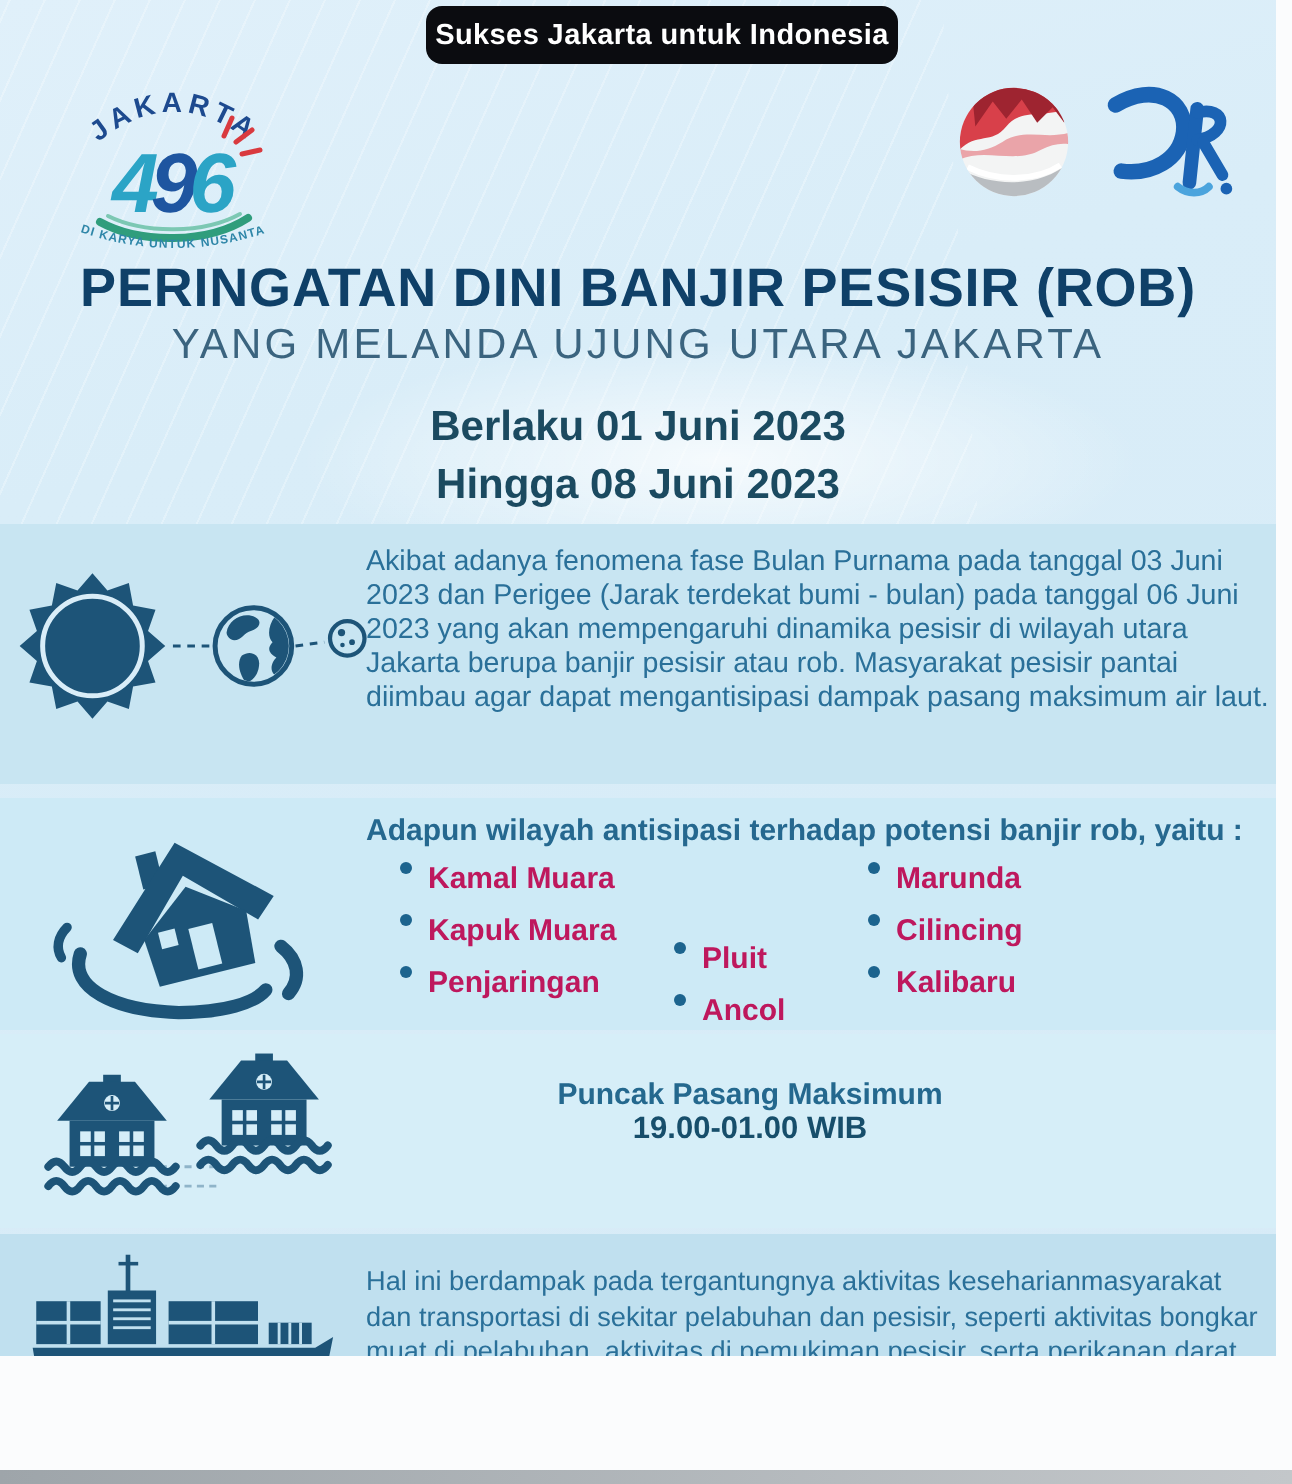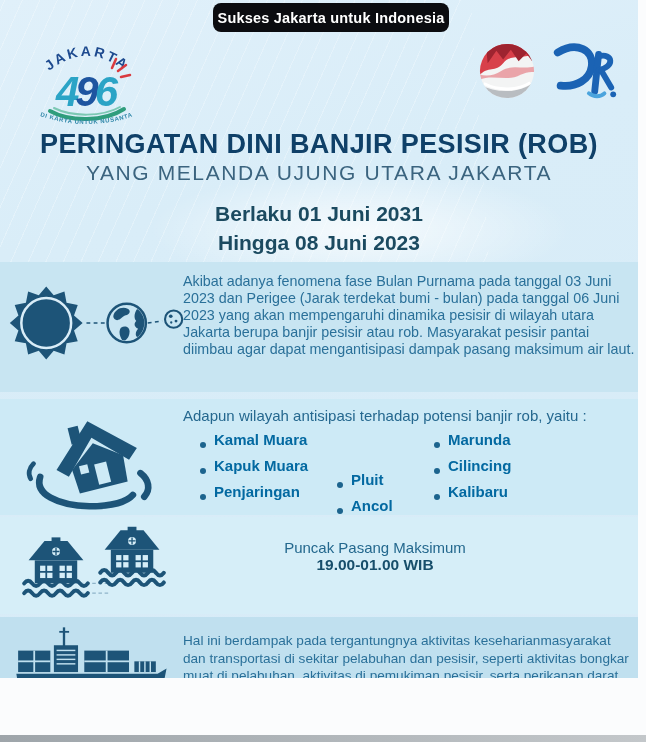--- a/index.html
+++ b/index.html
@@ -37,28 +37,28 @@
   .band1{top:262px;height:130px;background:#c8e5f2;}
   .band2{top:399px;height:116px;background:#cdeaf6;}
   .band3{top:517px;height:97px;background:#d6eef8;}
   .band4{top:617px;height:84px;background:#c0e0ef;}
 
   .para{position:absolute;color:#2a7099;font-weight:500;}
   .band1 .para{left:183px;top:11px;width:452px;font-size:14.3px;line-height:17px;}
   .band4 .para{left:183px;top:15px;width:452px;font-size:13.6px;line-height:17.5px;}
 
   .areas-heading{position:absolute;left:183px;top:8px;width:440px;
-          font-size:15px;font-weight:400;color:#25688f;}
+          font-size:15px;font-weight:700;color:#25688f;}
   .area-col{position:absolute;top:32px;display:flex;flex-direction:column;gap:9px;}
   .area-col.c1{left:200px;} .area-col.c2{left:337px;margin-top:40px;} .area-col.c3{left:434px;}
-  .area-item{display:flex;align-items:flex-end;font-size:15px;font-weight:600;color:#0369a1;}
+  .area-item{display:flex;align-items:flex-start;font-size:15px;font-weight:600;color:#be185d;}
   .area-item .dot{width:6px;height:6px;border-radius:50%;background:#1c648e;margin-right:8px;flex:0 0 auto;}
 
   .peak-block{position:absolute;left:210px;top:22px;width:330px;text-align:center;}
-  .peak-label{font-size:15px;font-weight:400;color:#24688e;}
+  .peak-label{font-size:15px;font-weight:700;color:#24688e;}
   .peak-time{margin-top:0;font-size:15.5px;font-weight:800;color:#174e6b;}
 
   .footer-src{position:absolute;left:28px;top:707px;font-size:13px;font-style:italic;
           color:#2a5d80;font-weight:400;}
 
   .icon-abs{position:absolute;}
   svg{display:block;}
 </style>
 </head>
 <body>
@@ -114,21 +114,21 @@
       <path d="M52,16 C67,12 69,27 52,30" stroke="#1b63b4" stroke-width="6" fill="none" stroke-linecap="round"></path>
       <path d="M55,31 L65,48" stroke="#1b63b4" stroke-width="6" stroke-linecap="round"></path>
       <path d="M42,54 C47,58 54,58 58,54" stroke="#4ba4dd" stroke-width="4" fill="none" stroke-linecap="round"></path>
       <circle cx="67" cy="55" r="3" fill="#1b63b4"></circle>
     </svg>
 
     <div class="title-main">PERINGATAN DINI BANJIR PESISIR (ROB)</div>
     <div class="title-sub">YANG MELANDA UJUNG UTARA JAKARTA</div>
 
     <div class="validity">
-      <div>Berlaku 01 Juni 2031</div>
+      <div>Berlaku 01 Juni 2023</div>
       <div>Hingga 08 Juni 2023</div>
     </div>
 
     <div class="band band1">
       <svg class="icon-abs" style="left:6px;top:15px" width="182" height="92" viewBox="0 0 190 90">
         <polygon fill="#1d5478" points="80,45 71,52.8 74.9,64 63.2,66.2 61,77.9 49.8,74 42,83 34.2,74 23.1,77.9 20.8,66.2 9.1,64 13,52.8 4,45 13,37.2 9.1,26.1 20.8,23.8 23.1,12.1 34.2,16 42,7 49.8,16 61,12.1 63.2,23.8 74.9,26.1 71,37.2"></polygon>
         <circle cx="42" cy="45" r="26" fill="none" stroke="#d9edf8" stroke-width="2.6"></circle>
         <path d="M84,45 L104,45" stroke="#1d5478" stroke-width="1.6" stroke-dasharray="4 3.5" fill="none"></path>
         <circle cx="126" cy="45" r="20" fill="#c8e5f2" stroke="#1d5478" stroke-width="2.6"></circle>
         <g clip-path="url(#earthClip)">

